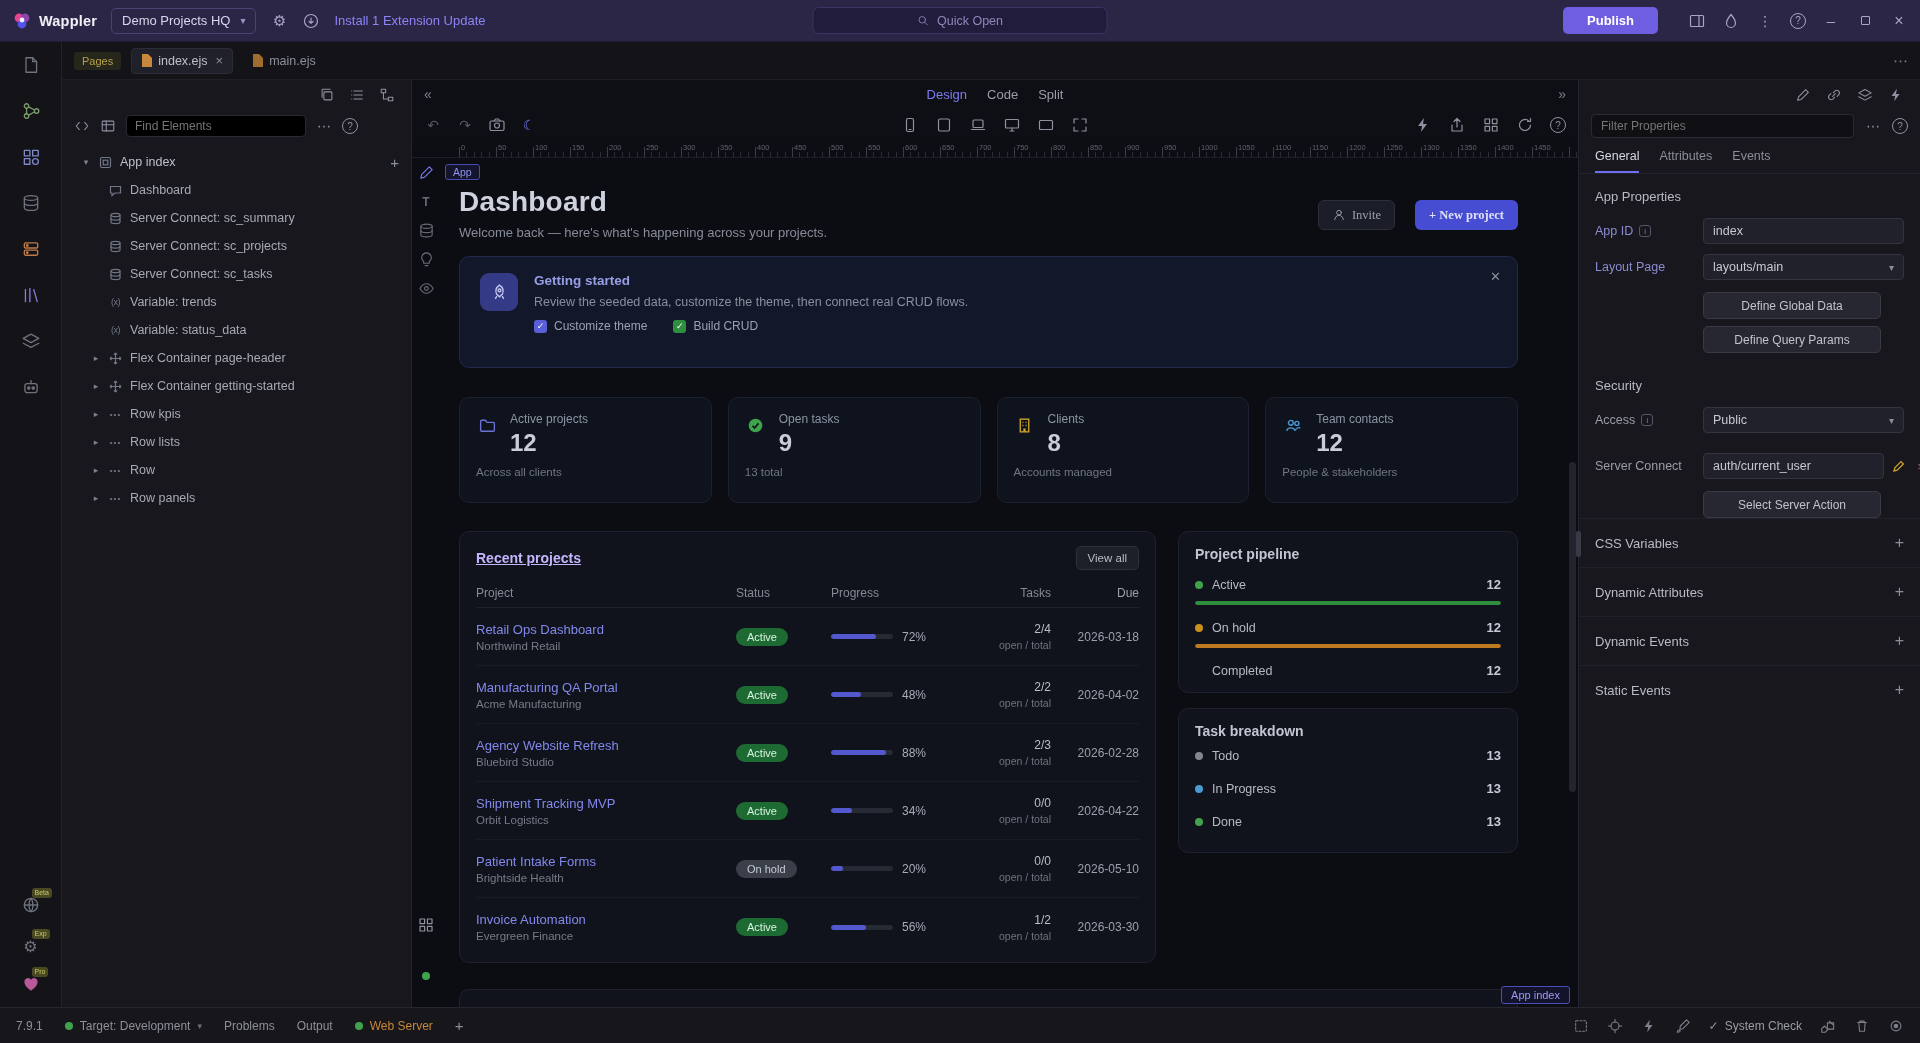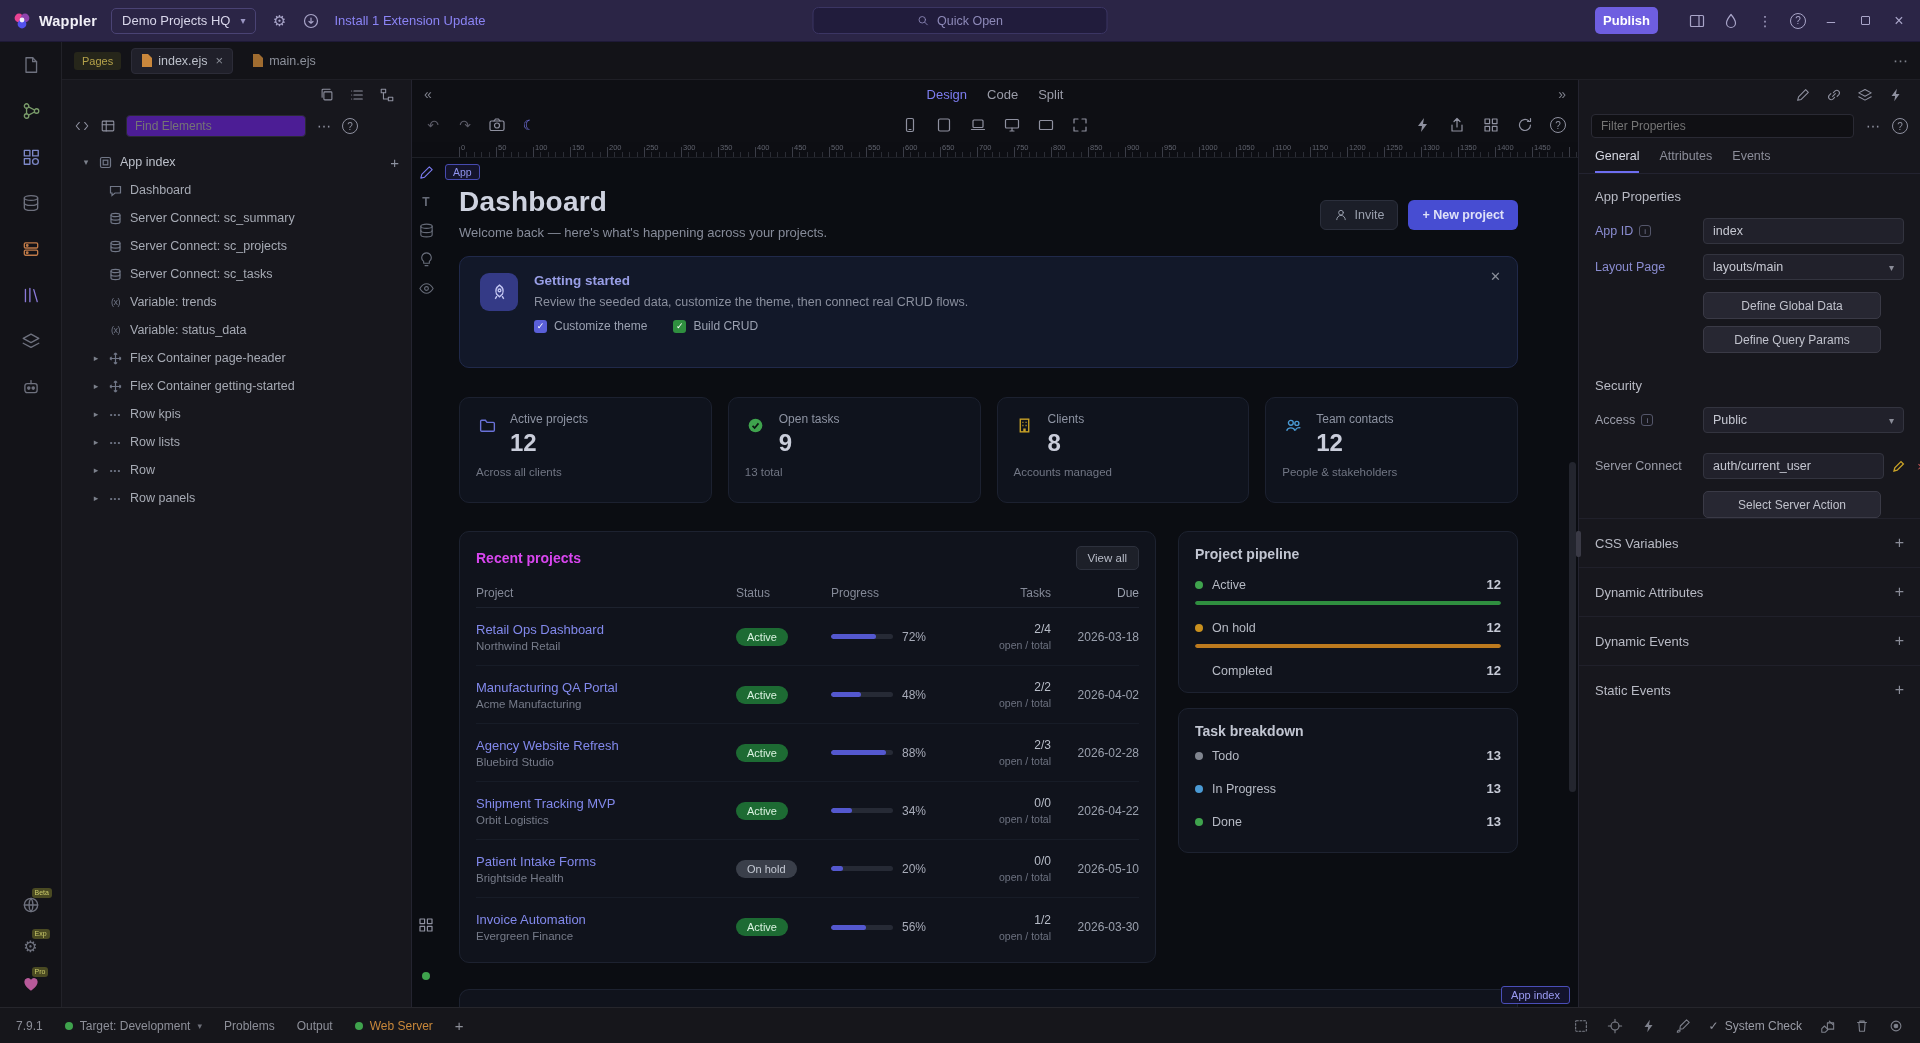--- a/index.html
+++ b/index.html
@@ -17,21 +17,21 @@
   .topbar { height:42px; background:#2b2546; border-bottom:1px solid #1e1937; display:flex; align-items:center; padding:0 12px; gap:14px; flex-shrink:0; position:relative; }
   .topbar .ic { color:#a9a5c9; cursor:pointer; }
   .logo { display:flex; align-items:center; gap:7px; }
   .logo-text { color:#f2f1f8; font-weight:bold; font-size:14.5px; letter-spacing:.2px; }
   .proj-select { display:flex; align-items:center; gap:10px; background:transparent; border:1px solid #4a4374; border-radius:5px; color:#d8d6ea; font-size:13px; height:26px; padding:0 10px; cursor:pointer; font-family:inherit; }
   .proj-select .dd { color:#9a95c2; font-size:10px; line-height:8px; display:flex; flex-direction:column; }
   .ext-link { color:#8b84f5; font-size:13px; text-decoration:none; cursor:pointer; }
   .quick-open { position:absolute; left:50%; transform:translateX(-50%); width:295px; height:27px; background:#211c3c; border:1px solid #3b3563; border-radius:6px; display:flex; align-items:center; justify-content:center; gap:7px; color:#8d89b8; font-size:12.5px; cursor:pointer; }
   .quick-open .ic { width:13px; height:13px; color:#8d89b8; }
   .topbar-right { margin-left:auto; display:flex; align-items:center; gap:16px; }
-  .publish { background:#6e5ee0; color:#fff; border:none; border-radius:5px; height:27px; padding:0 8px; font-size:13px; font-weight:bold; cursor:pointer; font-family:inherit; margin-right:14px; }
+  .publish { background:#6e5ee0; color:#fff; border:none; border-radius:5px; height:27px; padding:0 24px; font-size:13px; font-weight:bold; cursor:pointer; font-family:inherit; margin-right:14px; }
   .win { color:#b4b1cb; font-size:15px; }
   .maxbox { width:9px; height:9px; border:1.2px solid currentColor; display:inline-block; border-radius:1px; }
 
   
   .mid { flex:1; display:flex; min-height:0; }
   .rail { width:62px; background:#131318; border-right:1px solid #222229; display:flex; flex-direction:column; align-items:center; padding:13px 0 10px; gap:26px; flex-shrink:0; }
   .rail .ic { width:20px; height:20px; color:#6e717e; cursor:pointer; }
   .rail-bottom { margin-top:auto; display:flex; flex-direction:column; align-items:center; gap:18px; }
   .badge-wrap { position:relative; }
   .mini-badge { position:absolute; top:-7px; left:11px; background:#4a4a22; color:#c9c96a; font-size:7px; padding:1px 3px; border-radius:3px; line-height:1.2; }
@@ -44,21 +44,21 @@
   .tab-x { color:#8a8e98; font-size:13px; margin-left:2px; }
   .tab-more { margin-left:auto; color:#7e818c; font-size:15px; cursor:pointer; }
 
   .panels { flex:1; display:flex; min-height:0; }
 
   
   .tree-panel { width:350px; background:#17171d; border-right:1px solid #242430; display:flex; flex-direction:column; flex-shrink:0; }
   .tree-head1 { height:30px; display:flex; align-items:center; justify-content:flex-end; gap:14px; padding:0 16px; }
   .tree-head1 .ic, .tree-head2 .ic { width:16px; height:16px; cursor:pointer; }
   .tree-head2 { height:32px; display:flex; align-items:center; gap:10px; padding:0 12px; }
-  .find-input { flex:1; height:22px; background:#4c1d95; border:1px solid #2a2a34; border-radius:4px; color:#9a9ca8; font-size:12px; padding:0 8px; font-family:inherit; outline:none; max-width:180px; }
+  .find-input { flex:1; height:22px; background:#000000; border:1px solid #2a2a34; border-radius:4px; color:#9a9ca8; font-size:12px; padding:0 8px; font-family:inherit; outline:none; max-width:180px; }
   .tree { flex:1; padding-top:6px; overflow:hidden; }
   .titem { height:28px; display:flex; align-items:center; gap:7px; font-size:12.5px; color:#a6aab4; cursor:pointer; padding-right:12px; }
   .titem.lvl0 { padding-left:19px; color:#bcc0ca; }
   .titem.lvl1 { padding-left:29px; }
   .tchev { width:10px; color:#7c818c; font-size:9px; text-align:center; flex-shrink:0; }
   .tic { width:15px; height:15px; display:inline-flex; align-items:center; justify-content:center; color:#717787; flex-shrink:0; }
   .tic svg { width:13px; height:13px; stroke:currentColor; fill:none; stroke-width:1.2; }
   .tvar { font-size:9px; color:#717787; letter-spacing:-.5px; }
   .tadd { margin-left:auto; color:#8d92a0; font-size:15px; }
 
@@ -90,21 +90,21 @@
   .side-tools { position:absolute; left:0; top:6px; width:28px; display:flex; flex-direction:column; align-items:center; gap:12px; z-index:5; }
   .side-tools .ic { width:17px; height:17px; color:#666b78; cursor:pointer; }
   .side-tools .ic.accent { color:#7a7af0; }
   .st-bottom { position:absolute; left:0; top:758px; width:28px; display:flex; flex-direction:column; align-items:center; gap:38px; z-index:5; }
 
   .design-page { position:relative; height:100%; padding:8px 60px 0 47px; }
   .sel-badge { position:absolute; left:33px; top:6px; font-size:10.5px; color:#8f93ee; border:1px solid #474bb0; background:#14142c; padding:1px 7px; border-radius:3px; }
   .page-head { display:flex; align-items:flex-start; margin-top:20px; }
   .page-head h1 { font-size:28px; color:#ced2df; font-weight:bold; letter-spacing:.2px; }
   .subtitle { margin-top:7px; font-size:13px; color:#878c9a; }
-  .head-actions { margin-left:auto; display:flex; gap:10px; margin-top:14px; }
+  .head-actions { margin-left:auto; display:flex; gap:20px; margin-top:14px;font-family:Liberation Serif, serif; }
   .ghost-btn { display:flex; align-items:center; gap:6px; background:#1b1e28; border:1px solid #2b2f3c; border-radius:6px; color:#9aa0ae; font-size:12.5px; height:30px; padding:0 13px; cursor:pointer; font-family:inherit; }
   .ghost-btn .ic { width:14px; height:14px; color:#9aa0ae; }
   .primary-btn { background:#474dd2; border:none; border-radius:6px; color:#dfe1f8; font-size:12.5px; height:30px; padding:0 14px; cursor:pointer; font-family:inherit; font-weight:bold; }
 
   .card { background:#10131c; border:1px solid #1d2230; border-radius:10px; }
   .gs-card { margin-top:16px; background:#121829; border:1px solid #20294a; border-radius:10px; padding:16px 20px; display:flex; gap:16px; position:relative; height:112px; }
   .gs-rocket { width:38px; height:38px; border-radius:9px; background:#343a86; display:flex; align-items:center; justify-content:center; flex-shrink:0; }
   .gs-rocket svg { width:19px; height:19px; stroke:#c3c6f2; fill:none; stroke-width:1.3; }
   .gs-title { font-size:13.5px; color:#989ee6; font-weight:bold; }
   .gs-desc { margin-top:7px; font-size:12.5px; color:#8a8f9e; }
@@ -120,21 +120,21 @@
   .kic { width:22px; height:22px; display:flex; align-items:center; justify-content:center; margin-top:2px; }
   .kic svg { width:19px; height:19px; stroke:currentColor; fill:none; stroke-width:1.3; }
   .kic.folder { color:#6a72d8; } .kic.checkc { color:#3fa34d; } .kic.building { color:#c9a227; } .kic.people { color:#4a9ad4; }
   .klabel { font-size:12px; color:#8d93a2; }
   .kvalue { font-size:24px; font-weight:bold; color:#c9cdda; margin-top:3px; }
   .ksub { margin-top:9px; font-size:11.5px; color:#717684; }
 
   .content-grid { display:flex; gap:22px; margin-top:28px; }
   .recent-card { flex:1; padding:14px 16px 6px; }
   .rc-head { display:flex; align-items:center; }
-  .rc-title { font-size:14px; color:#d946ef; font-weight:bold; }
+  .rc-title { font-size:14px; color:#c4b5fd; font-weight:bold;text-decoration:underline; }
   .view-all { margin-left:auto; background:#1d2029; border:1px solid #2d313d; border-radius:5px; color:#b8bcc8; font-size:11.5px; height:24px; padding:0 11px; cursor:pointer; font-family:inherit; }
   .thead, .trow { display:flex; align-items:center; }
   .thead { height:30px; margin-top:8px; border-bottom:1px solid #1d222e; font-size:12px; color:#858a98; }
   .trow { height:58px; border-bottom:1px solid #171c27; }
   .trow:last-child { border-bottom:none; }
   .col-p { width:260px; } .col-s { width:95px; } .col-pr { width:155px; display:flex; align-items:center; gap:9px; }
   .col-t { width:65px; text-align:right; } .col-d { flex:1; text-align:right; font-size:12px; color:#9aa0ad; }
   .pname { font-size:13px; color:#8289ec; cursor:pointer; }
   .pclient { font-size:11.5px; color:#767b89; margin-top:3px; }
   .pill { display:inline-block; font-size:11px; padding:3px 11px; border-radius:10px; }

